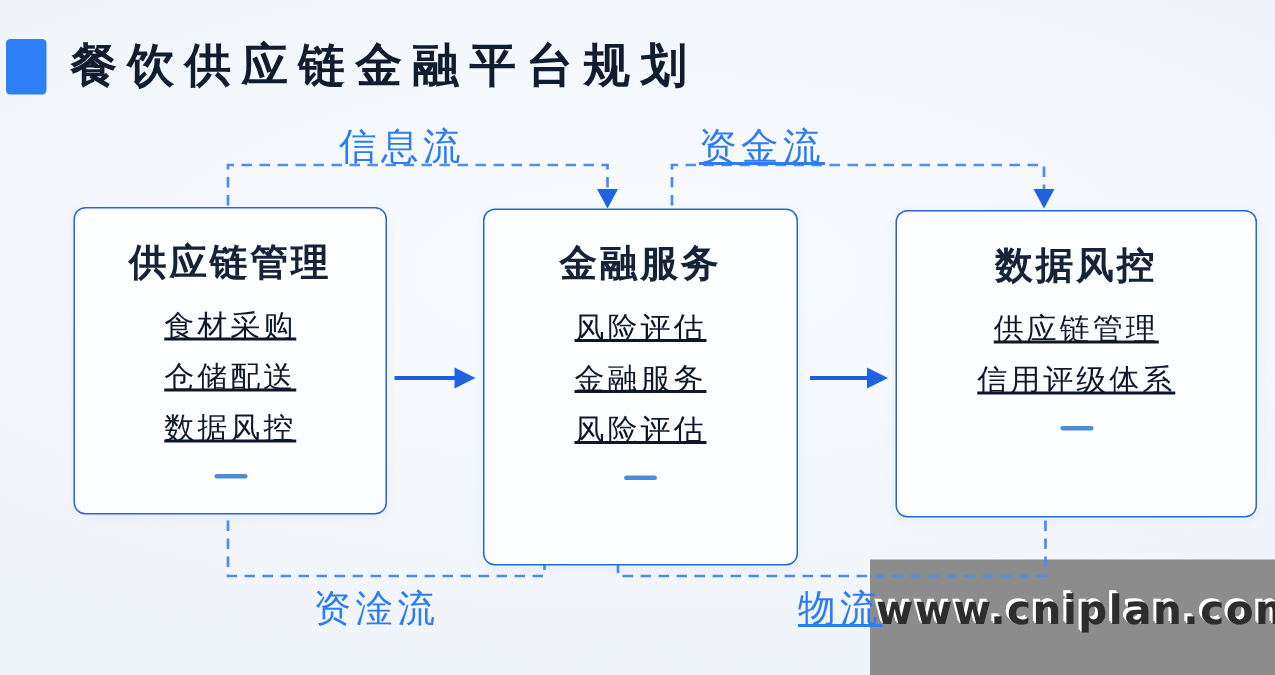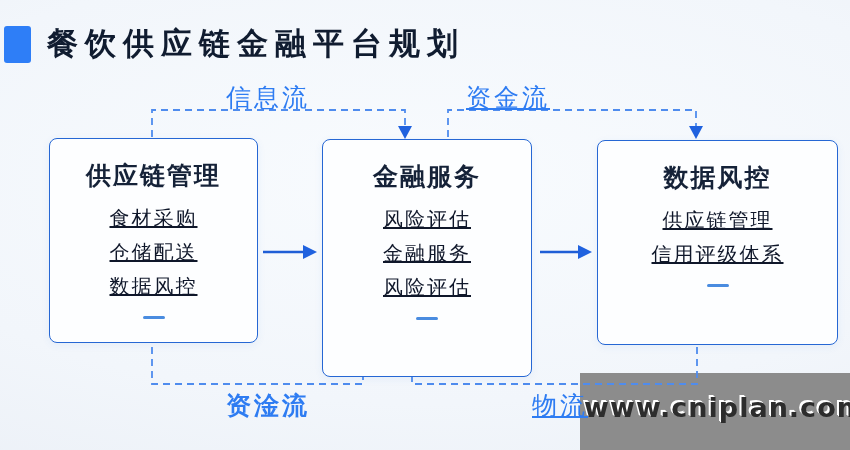--- a/index.html
+++ b/index.html
@@ -84,21 +84,21 @@
     <polygon class="head" points="592,252 578,245 578,259"></polygon>
   </svg>
 
   <div class="header">
     <div class="accent-square"></div>
     <div class="page-title">餐饮供应链金融平台规划</div>
   </div>
 
   <div class="flow-label" style="left:198px;top:81px;">信息流</div>
   <div class="flow-label" style="left:438px;top:81px;text-decoration:underline;">资金流</div>
-  <div class="flow-label" style="left:198px;top:389px;font-weight:bold;">资淦流</div>
+  <div class="flow-label" style="left:181px;top:389px;">资淦流</div>
   <div class="flow-label" style="left:490px;top:389px;text-decoration:underline;">物流</div>
 
   <div class="card" id="card-0">
     <div class="card-title">供应链管理</div>
     <div class="card-item">食材采购</div>
     <div class="card-item">仓储配送</div>
     <div class="card-item">数据风控</div>
     <div class="card-dash"></div>
   </div>
 

